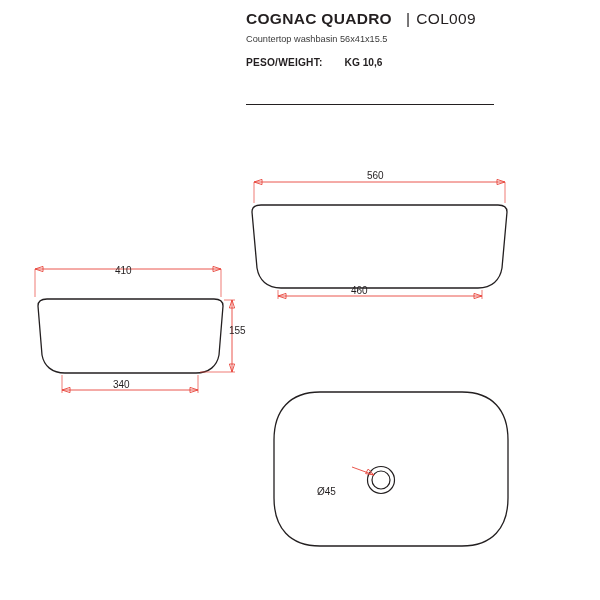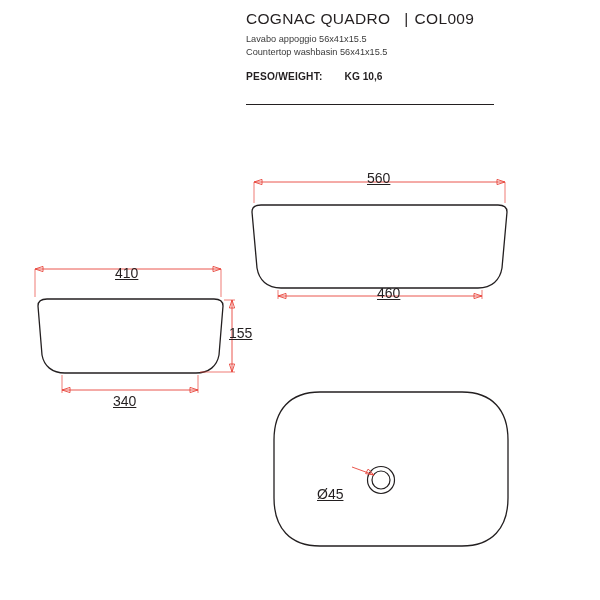--- a/index.html
+++ b/index.html
@@ -28,21 +28,21 @@
     width: 340px;
   }
   .title-row {
     display: flex;
     align-items: baseline;
     font-size: 15.5px;
     letter-spacing: 0.3px;
     color: #231f20;
   }
   .title-main {
-    font-weight: normal;
+    font-weight: bold;
     text-align: center;
   }
   .title-sep {
     margin: 0 6px 0 14px;
     font-weight: normal;
   }
   .title-code {
     font-weight: normal;
   }
   .subtitle {
@@ -66,24 +66,23 @@
     left: 246px;
     top: 104px;
     width: 248px;
     height: 1px;
     background: #231f20;
   }
 
   
   .dim-label {
     position: absolute;
-    font-size: 14px;
+    font-size: 10px;
     color: #231f20;
     white-space: nowrap;
-    text-decoration: underline;
   }
 
   svg { position: absolute; left: 0; top: 0; overflow: visible; }
 
   .outline {
     fill: none;
     stroke: #231f20;
     stroke-width: 1.3;
     stroke-linejoin: round;
   }
@@ -108,21 +107,20 @@
 
 <div class="sheet">
 
   <div class="header">
     <div class="title-row">
       <span class="title-main">COGNAC QUADRO</span>
       <span class="title-sep">|</span>
       <span class="title-code">COL009</span>
     </div>
     <div class="subtitle">
-      <span>Lavabo appoggio 56x41x15.5</span>
       <span>Countertop washbasin 56x41x15.5</span>
     </div>
     <div class="weight-row">
       <span class="weight-label">PESO/WEIGHT:</span>
       <span class="weight-value">KG 10,6</span>
     </div>
   </div>
   <div class="header-rule"></div>
 
   <svg width="600" height="600" viewBox="0 0 600 600">
@@ -211,23 +209,23 @@
 
     <g>
       <line class="dim-line" x1="352" y1="467" x2="374" y2="475"></line>
       <path class="dim-line" d="M 374 475 L 365.6 473.6 L 368.2 469 Z" fill="#e8443a"></path>
     </g>
 
   </svg>
 
   <div class="dim-label" style="left:367px; top:170px;">560</div>
 
-  <div class="dim-label" style="left:377px; top:285px;">460</div>
+  <div class="dim-label" style="left:351px; top:285px;">460</div>
 
   <div class="dim-label" style="left:115px; top:265px;">410</div>
 
-  <div class="dim-label" style="left:113px; top:379px;margin-top:14px;">340</div>
+  <div class="dim-label" style="left:113px; top:379px;">340</div>
 
   <div class="dim-label" style="left:229px; top:325px;">155</div>
 
   <div class="dim-label" style="left:317px; top:486px;">Ø45</div>
 
 </div>
 
 </body></html>

